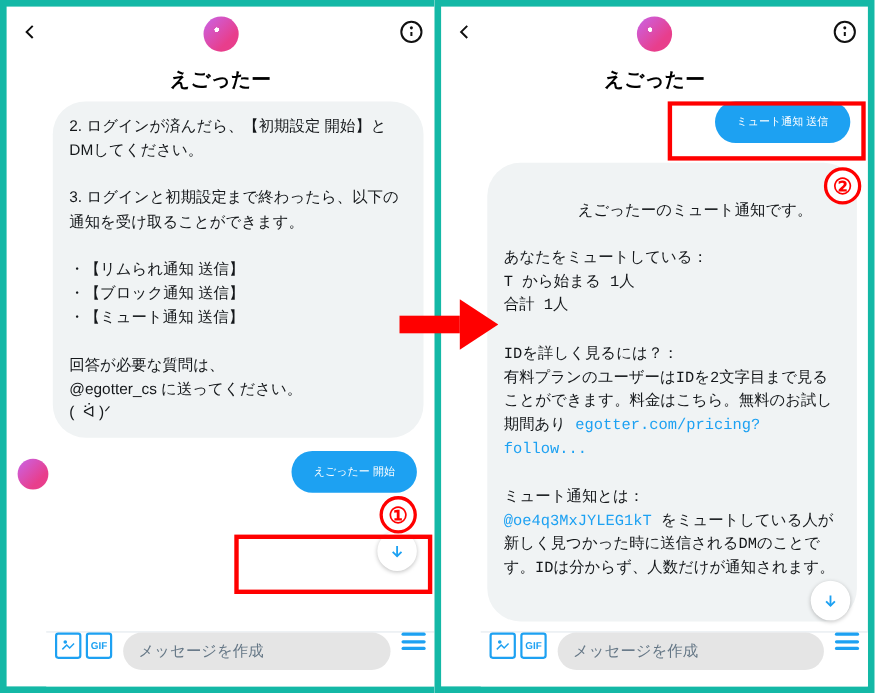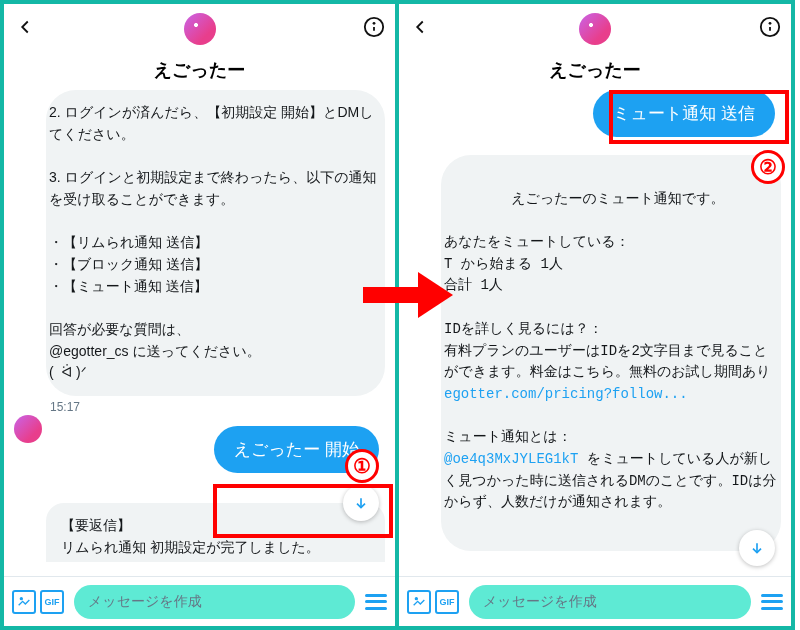--- a/index.html
+++ b/index.html
@@ -1,52 +1,52 @@
 <!DOCTYPE html>
 <html><head>
   <meta charset="utf-8">
   <style>
     * { margin: 0; padding: 0; box-sizing: border-box; }
     body { font-family: -apple-system, "Hiragino Sans", sans-serif; background: #fff; width: 800px; height: 630px; overflow: hidden; position: relative; }
     .container { display: flex; width: 800px; height: 630px; }
-    .panel { width: 395px; height: 630px; border: 4px solid #14b8a6; background: #fff; position: relative; display: flex; flex-direction: column; }
+    .panel { width: 395px; height: 630px; border: 6px solid #14b8a6; background: #fff; position: relative; display: flex; flex-direction: column; }
     .panel-left { border-right: none; }
     .panel-right { width: 400px; }
     
     .arrow-wrap { position: absolute; left: 363px; top: 270px; z-index: 50; }
     .arrow-wrap svg { display: block; }
     
     .topbar { height: 50px; display: flex; align-items: center; justify-content: space-between; padding: 0 10px; }
     .back-icon { width: 22px; height: 22px; }
     .info-icon { width: 22px; height: 22px; }
     .avatar-top { width: 32px; height: 32px; border-radius: 50%; background: linear-gradient(135deg, #c964e8 0%, #e83e8c 70%); display: flex; align-items: center; justify-content: center; }
     .avatar-top::after { content: ""; width: 20px; height: 20px; border-radius: 50%; background: radial-gradient(circle at 30% 30%, #fff 0%, #fff 10%, transparent 11%); }
     
     .title { text-align: center; font-weight: 800; font-size: 18px; padding: 4px 0 8px; }
     
     .chat { flex: 1; overflow: hidden; padding: 0 10px 10px; font-size: 14px; color: #14171A; position: relative; }
     
-    .bubble-in { background: #F0F3F4; border-radius: 30px; padding: 12px 3px; margin-left: 32px; line-height: 1.55; white-space: pre-wrap; word-break: break-word; }
+    .bubble-in { background: #F0F3F4; border-radius: 30px; padding: 12px 15px; margin-left: 32px; line-height: 1.55; white-space: pre-wrap; word-break: break-word; }
     .bubble-partial { background: #F0F3F4; border-radius: 18px 18px 0 0; padding: 12px 15px 4px; margin-left: 32px; line-height: 1.55; white-space: pre-wrap; word-break: break-word; }
     
     .avatar-small { width: 28px; height: 28px; border-radius: 50%; background: linear-gradient(135deg, #c964e8 0%, #e83e8c 70%); position: absolute; left: 10px; }
     
     .ts { color: #657786; font-size: 12px; margin-left: 36px; margin-top: 4px; }
     
-    .pill { display: inline-block; background: #1DA1F2; color: #fff; border-radius: 24px; padding: 12px 20px; font-size: 17px; }
+    .pill { display: inline-block; background: #1DA1F2; color: #fff; border-radius: 24px; padding: 12px 20px; font-size: 10px; }
     .pill-wrap { text-align: right; margin-top: 12px; padding-right: 6px; }
     
     .link { color: #1DA1F2; }
     
     .highlight { border: 4px solid #FF0000; position: absolute; pointer-events: none; z-index: 30; }
     .circle-label { position: absolute; width: 34px; height: 34px; border: 3px solid #FF0000; border-radius: 50%; color: #FF0000; font-weight: 800; font-size: 20px; display: flex; align-items: center; justify-content: center; z-index: 35; background: #fff; }
     
-    .composer { height: 50px; border-top: 1px solid #E1E8ED; background: #fff; display: flex; align-items: center; padding: 0 8px; gap: 4px; }
+    .composer { height: 50px; border-top: 1px solid #E1E8ED; background: #fff; display: flex; align-items: flex-start; padding: 0 8px; gap: 4px; margin-left: 36px; }
     .sq-icon { width: 24px; height: 24px; border: 2px solid #1DA1F2; border-radius: 3px; display: flex; align-items: center; justify-content: center; color: #1DA1F2; font-size: 9px; font-weight: 700; }
-    .compose-input { flex: 1; margin: 0 6px; background: #5eead4; border-radius: 20px; padding: 8px 14px; color: #657786; font-size: 14px; }
+    .compose-input { flex: 1; margin: 0 6px; background: #e5e5e5; border-radius: 20px; padding: 8px 14px; color: #657786; font-size: 14px; }
     .menu-lines { width: 22px; height: 16px; display: flex; flex-direction: column; justify-content: space-between; }
     .menu-lines span { height: 3px; background: #1DA1F2; border-radius: 2px; }
     
     .scroll-fab { position: absolute; right: 16px; width: 36px; height: 36px; border-radius: 50%; background: #fff; box-shadow: 0 1px 4px rgba(0,0,0,0.25); display: flex; align-items: center; justify-content: center; z-index: 5; }
     .scroll-fab svg { width: 16px; height: 16px; }
   </style>
 </head>
 <body>
 
 <div class="container">
@@ -74,31 +74,28 @@
 3. ログインと初期設定まで終わったら、以下の通知を受け取ることができます。
 
 ・【リムられ通知 送信】
 ・【ブロック通知 送信】
 ・【ミュート通知 送信】
 
 回答が必要な質問は、
 @egotter_cs に送ってください。
 (  ᐛ )ᐟ</div>
       <span class="avatar-small" style="top:325px;"></span>
-      <div class="ts">15:17</div>
 
       <div class="circle-label" style="right:16px; top:359px;">①</div>
       <div class="highlight" style="right:2px; top:394px; width:180px; height:54px;"></div>
       <div class="pill-wrap">
         <span class="pill">えごったー 開始</span>
       </div>
 
       <div style="height:30px;"></div>
-      <div class="bubble-partial">【要返信】
-リムられ通知 初期設定が完了しました。</div>
 
       <div class="scroll-fab" style="bottom:55px;">
         <svg viewBox="0 0 24 24" fill="none" stroke="#1DA1F2" stroke-width="2.5">
             <line x1="12" y1="5" x2="12" y2="19"></line>
             <polyline points="6 13 12 19 18 13"></polyline>
           </svg>
       </div>
     </div>
     <div class="composer">
       <span class="sq-icon">

